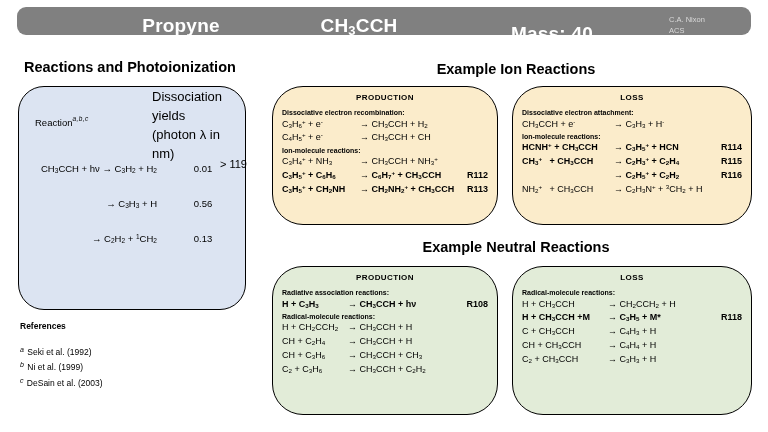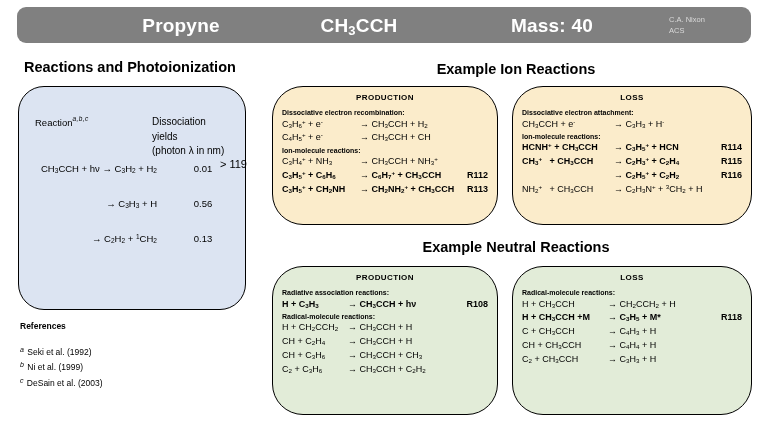--- a/index.html
+++ b/index.html
@@ -6,50 +6,50 @@
   html, body { margin:0; padding:0; }
   body {
     width:768px; height:432px; position:relative;
     background:#ffffff;
     font-family:"Liberation Sans", sans-serif;
     color:#000000; overflow:hidden;
   }
 
   
   .header-banner{
-    position:absolute; left:17px; top:7px; width:734px; height:36px;
+    position:absolute; left:17px; top:7px; width:734px; height:28px;
     background:#808080; border-radius:9px;
   }
   .hdr-title{
     position:absolute; color:#ffffff; font-size:19px; font-weight:bold;
     letter-spacing:0.2px; top:8px;
   }
   .hdr-compound{ left:74px; width:180px; text-align:center; }
   .hdr-formula { left:252px; width:180px; text-align:center; }
-  .hdr-mass    { left:440px; width:190px; text-align:center; }
+  .hdr-mass    { left:440px; width:190px; text-align:center;margin-top:8px; }
   .hdr-sub{ font-size:13px; vertical-align:-3px; }
   .hdr-credit{
     position:absolute; right:12px; top:8px; width:70px;
     color:#d9d9d9; font-size:7.5px; line-height:1.45; text-align:left;
   }
 
   
   .sec-title{ position:absolute; font-size:14.5px; font-weight:bold; }
   #t-photolysis{ left:24px; top:59px; }
   #t-ion{ left:272px; top:61px; width:488px; text-align:center; }
   #t-neutral{ left:272px; top:239px; width:488px; text-align:center; }
 
   
   .blue-panel{
     position:absolute; left:18px; top:86px; width:228px; height:224px;
     background:#dce4f2; border:1.6px solid #000; border-radius:26px;
   }
   .bp-reaction-hd{ position:absolute; left:16px; top:28px; font-size:9.5px; }
   .bp-sup{ font-size:6.5px; font-style:italic; vertical-align:5px; letter-spacing:.4px;}
-  .bp-dissoc{ position:absolute; left:133px; top:28px; font-size:10px; line-height:1.45; }
+  .bp-dissoc{ position:absolute; left:133px; top:1px; font-size:13px; line-height:1.45; }
   .bp-gt{ position:absolute; left:133px; top:71px; width:95px; text-align:right; font-size:11px; }
   .bp-row{ position:absolute; font-size:9.5px; }
   .bp-eq{ text-align:right; width:140px; left:-2px; }
   .bp-val{ left:160px; width:48px; text-align:center; }
   sub{ font-size:69%; vertical-align:-0.22em; }
   sup{ font-size:69%; vertical-align:0.42em; }
 
   
   .refs-title{ position:absolute; left:20px; top:321px; font-size:8.5px; font-weight:bold; }
   .refs-list{ position:absolute; left:20px; top:344px; font-size:8.5px; line-height:1.58; }

